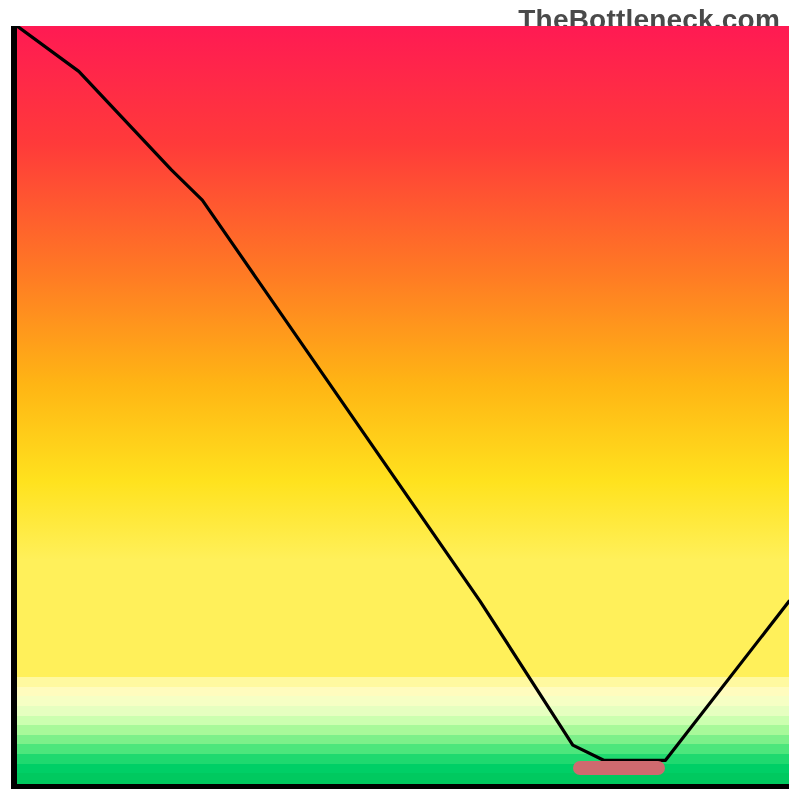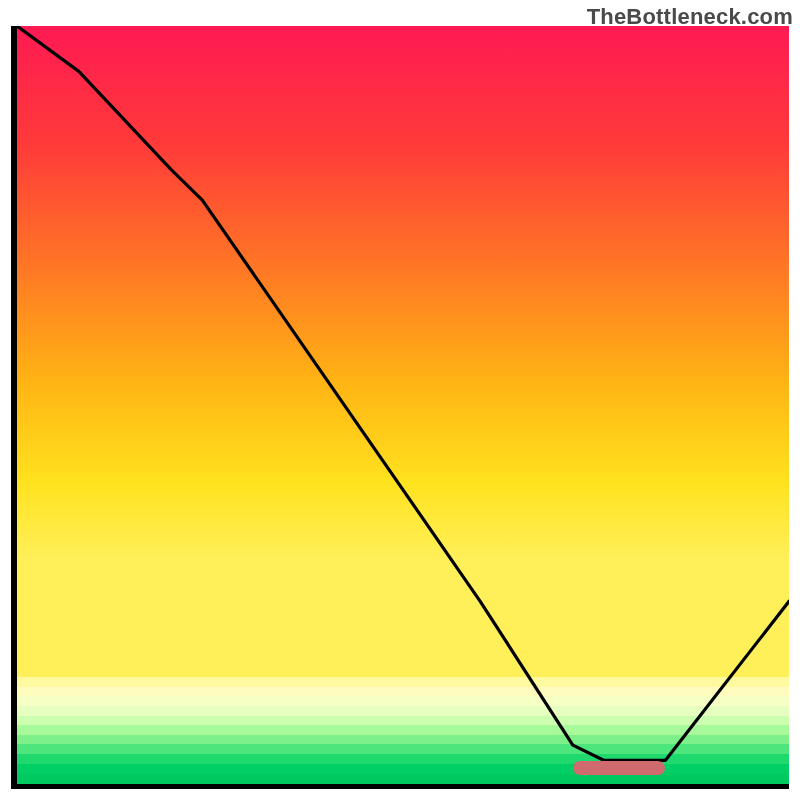--- a/index.html
+++ b/index.html
@@ -12,22 +12,22 @@
     overflow: hidden;
   }
   .stage {
     position: relative;
     width: 800px;
     height: 800px;
   }
   .watermark {
     position: absolute;
     top: 4px;
-    right: 7px;
-    font-size: 22px;
+    right: 20px;
+    font-size: 28px;
     font-weight: 600;
     color: #4a4a4a;
     letter-spacing: 0.2px;
     user-select: none;
   }
   .plot-frame {
     position: absolute;
     left: 11px;
     top: 26px;
     width: 778px;

